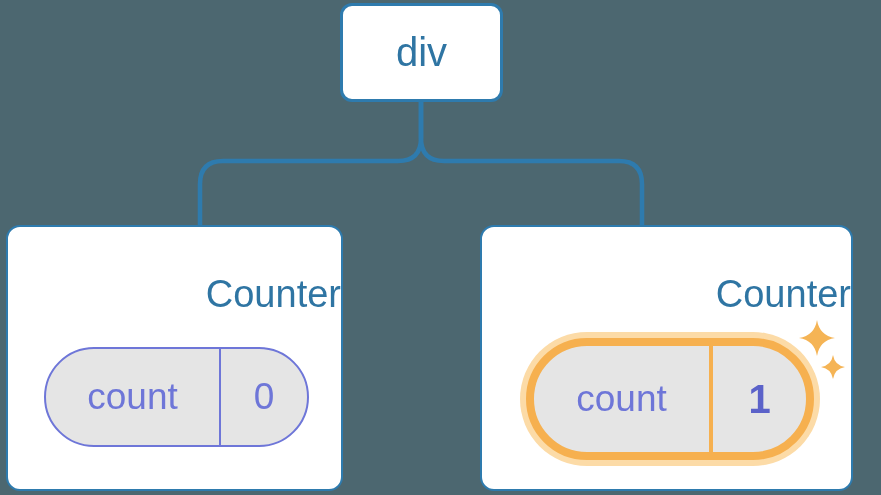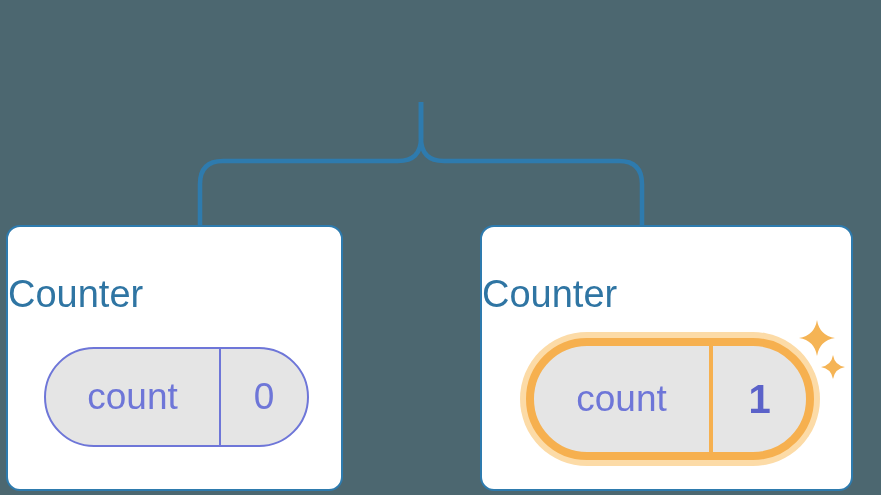--- a/index.html
+++ b/index.html
@@ -43,21 +43,21 @@
     box-sizing: border-box;
     background: #ffffff;
     border: 2.5px solid #2e7bae;
     border-radius: 14px;
   }
   .card-left  { left: 6px;   width: 337px; }
   .card-right { left: 480px; width: 373px; }
   .card-title {
     position: absolute;
     top: 46px; left: 0; right: 0;
-    text-align: left;
+    text-align: right;
     font-size: 38px;
     font-weight: 500;
     color: #2f75a3;
   }
   .pill {
     position: absolute;
     box-sizing: border-box;
     background: #e5e5e5;
     display: flex;
     font-size: 37px;
@@ -106,20 +106,23 @@
 </head>
 <body>
 
 <div class="stage">
 
   <svg class="connectors" viewBox="0 0 881 495" xmlns="http://www.w3.org/2000/svg">
     <path d="M421,102 L421,138 Q421,161 398,161 L223,161 Q200,161 200,184 L200,225" fill="none" stroke="#2e7bae" stroke-width="4.5"></path>
     <path d="M421,102 L421,138 Q421,161 444,161 L619,161 Q642,161 642,184 L642,225" fill="none" stroke="#2e7bae" stroke-width="4.5"></path>
   </svg>
 
+  <div class="root-box">
+    <span>div</span>
+  </div>
 
   <div class="card card-left">
     <div class="card-title">Counter</div>
     <div class="pill pill-plain">
       <div class="pill-key">count</div>
       <div class="pill-value">0</div>
     </div>
   </div>
 
   <div class="card card-right">

